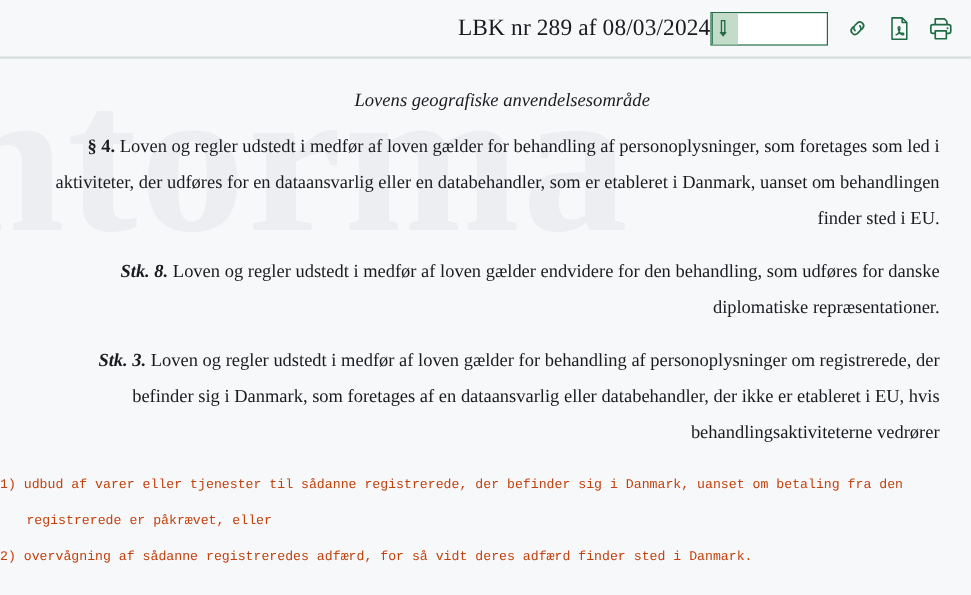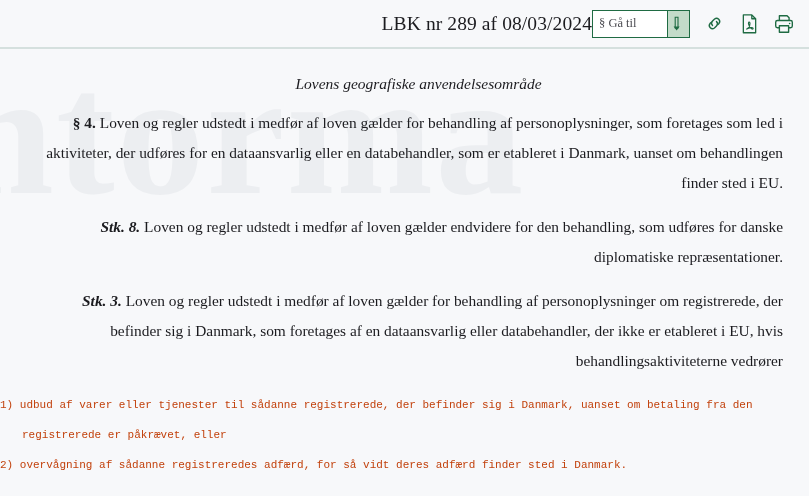--- a/index.html
+++ b/index.html
@@ -193,21 +193,20 @@
 <div id="app">
 
   <div class="watermark">ntorma</div>
 
   <div class="header">
     <div class="doc-title">LBK nr 289 af 08/03/2024</div>
 
     <div class="header-tools">
 
       <div class="goto-select">
-        <div class="goto-value">§ Gå til</div>
         <div class="goto-arrow">
           <svg width="11" height="16" viewBox="0 0 11 16" aria-hidden="true">
             <path d="M2.2 1.2 H5.0 V12.0 H2.2 Z" fill="none" stroke="#1f6b43" stroke-width="1.1"></path>
             <path d="M0.6 10.6 L3.6 14.6 L6.6 10.6 Z" fill="#1f6b43"></path>
           </svg>
         </div>
       </div>
 
       <button class="icon-btn" aria-label="Link">
         <svg width="19" height="19" viewBox="0 0 24 24" aria-hidden="true">

